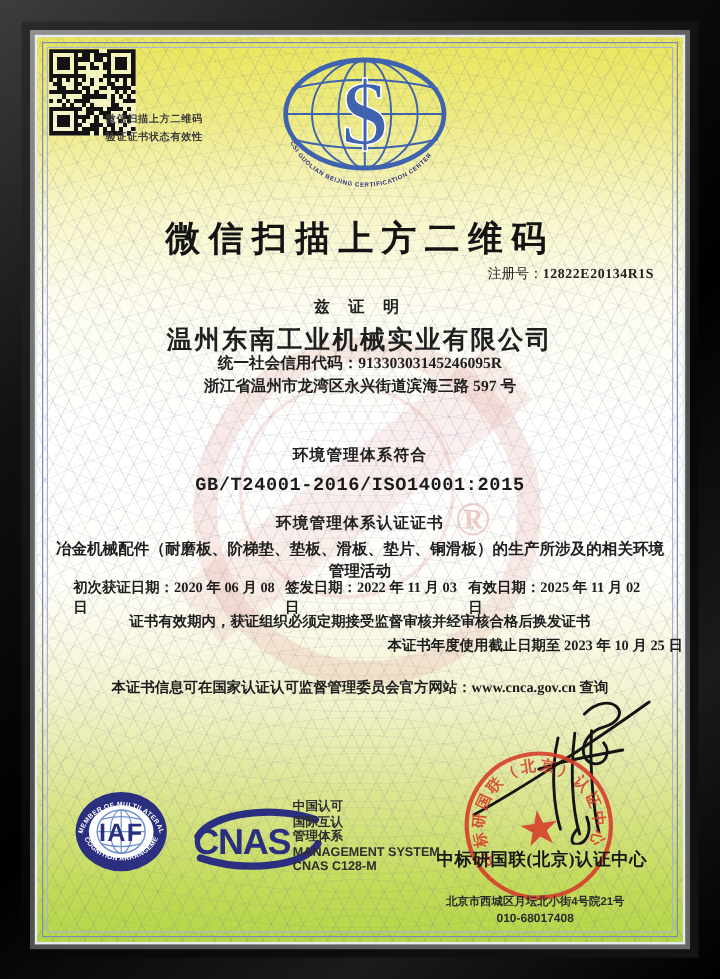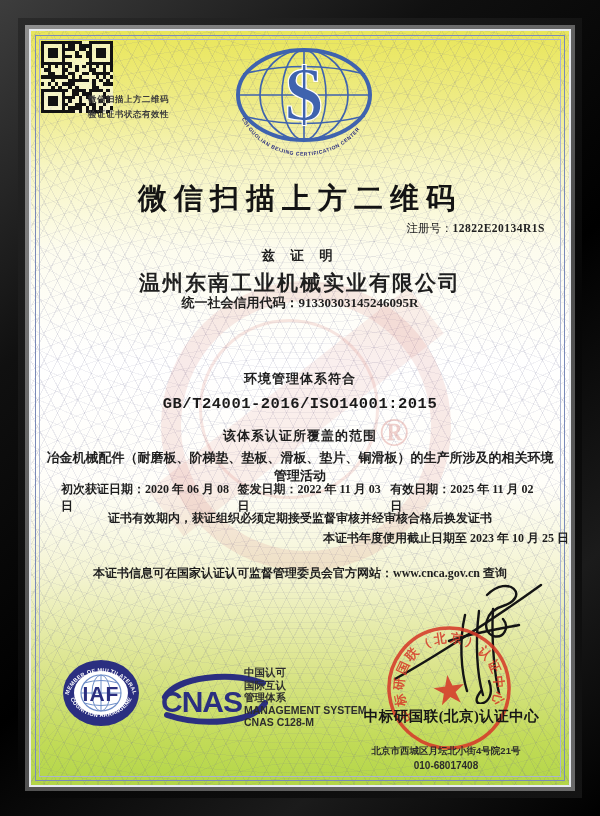--- a/index.html
+++ b/index.html
@@ -388,24 +388,25 @@
       </svg>
     </div>
 
     <div class="abs ctr title ink">微信扫描上方二维码</div>
     <div class="abs regline">
       <span>注册号：</span><span class="num">12822E20134R1S</span>
     </div>
     <div class="abs ctr company ink">温州东南工业机械实业有限公司</div>
     <div class="abs ctr certify ink">兹 证 明</div>
     <div class="abs ctr credit ink">统一社会信用代码：91330303145246095R</div>
+    <div class="abs ctr caddr ink">浙江省温州市龙湾区永兴街道滨海三路 597 号</div>
 
     <div class="abs ctr conform ink">环境管理体系符合</div>
     <div class="abs ctr standard">GB/T24001-2016/ISO14001:2015</div>
-    <div class="abs ctr scopehead ink">该体系认证所覆盖的范围</div>
+    <div class="abs ctr scopehead ink">环境管理体系认证证书</div>
     <div class="abs ctr scopetext ink">冶金机械配件（耐磨板、阶梯垫、垫板、滑板、垫片、铜滑板）的生产所涉及的相关环境管理活动</div>
 
     <div class="abs dates">
       <span>初次获证日期：2020 年 06 月 08 日</span>
       <span>签发日期：2022 年 11 月 03 日</span>
       <span>有效日期：2025 年 11 月 02 日</span>
     </div>
 
     <div class="abs ctr note note1">证书有效期内，获证组织必须定期接受监督审核并经审核合格后换发证书</div>
     <div class="abs ctr note note2">本证书年度使用截止日期至 2023 年 10 月 25 日</div>

